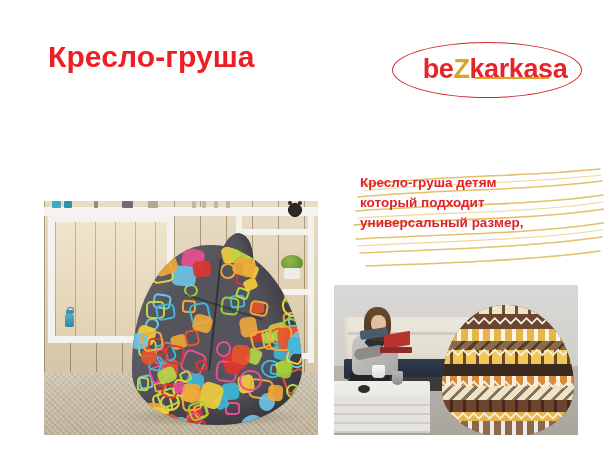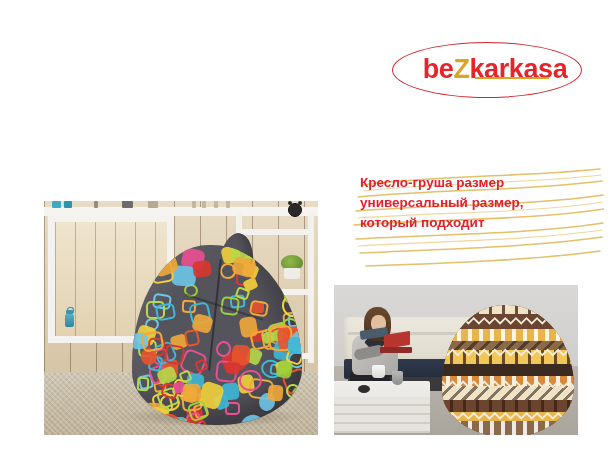--- a/index.html
+++ b/index.html
@@ -153,20 +153,21 @@
 
   
   .nosel{user-select:none;}
 </style>
 </head>
 <body>
 
 <div class="stage nosel">
 
   <div class="headline">
+    <span class="l1">Кресло-груша</span>
   </div>
 
   <div class="logo">
     <div class="ellipse"></div>
     <div class="word">
       <span>be</span><span class="zed">Z</span><span>karkasa</span>
     </div>
     <div class="zbar"></div>
   </div>
 
@@ -181,23 +182,23 @@
         <path d="M8 86 C 96 82, 182 80, 250 70"></path>
         <path d="M14 99 C 100 96, 184 93, 248 84"></path>
       </g>
       <g fill="none" stroke="#edd79c" stroke-width="1.1" stroke-linecap="round">
         <path d="M12 24 C 95 15, 172 17, 249 8"></path>
         <path d="M6 51 C 94 45, 179 46, 251 35"></path>
         <path d="M6 79 C 95 74, 181 73, 250 63"></path>
       </g>
     </svg>
     <div class="txt">
-      <div>Кресло-груша размер</div>
+      <div>Кресло-груша детям</div>
+      <div>который подходит</div>
       <div>универсальный размер,</div>
-      <div>который подходит</div>
     </div>
   </div>
 
   <div class="photo" id="photo-left">
     <div class="ph-layer">
       <div class="wallplanks"></div>
       <div class="floor"></div>
 
       <div class="whiteframe"></div>
       <div class="topshelf"></div>

